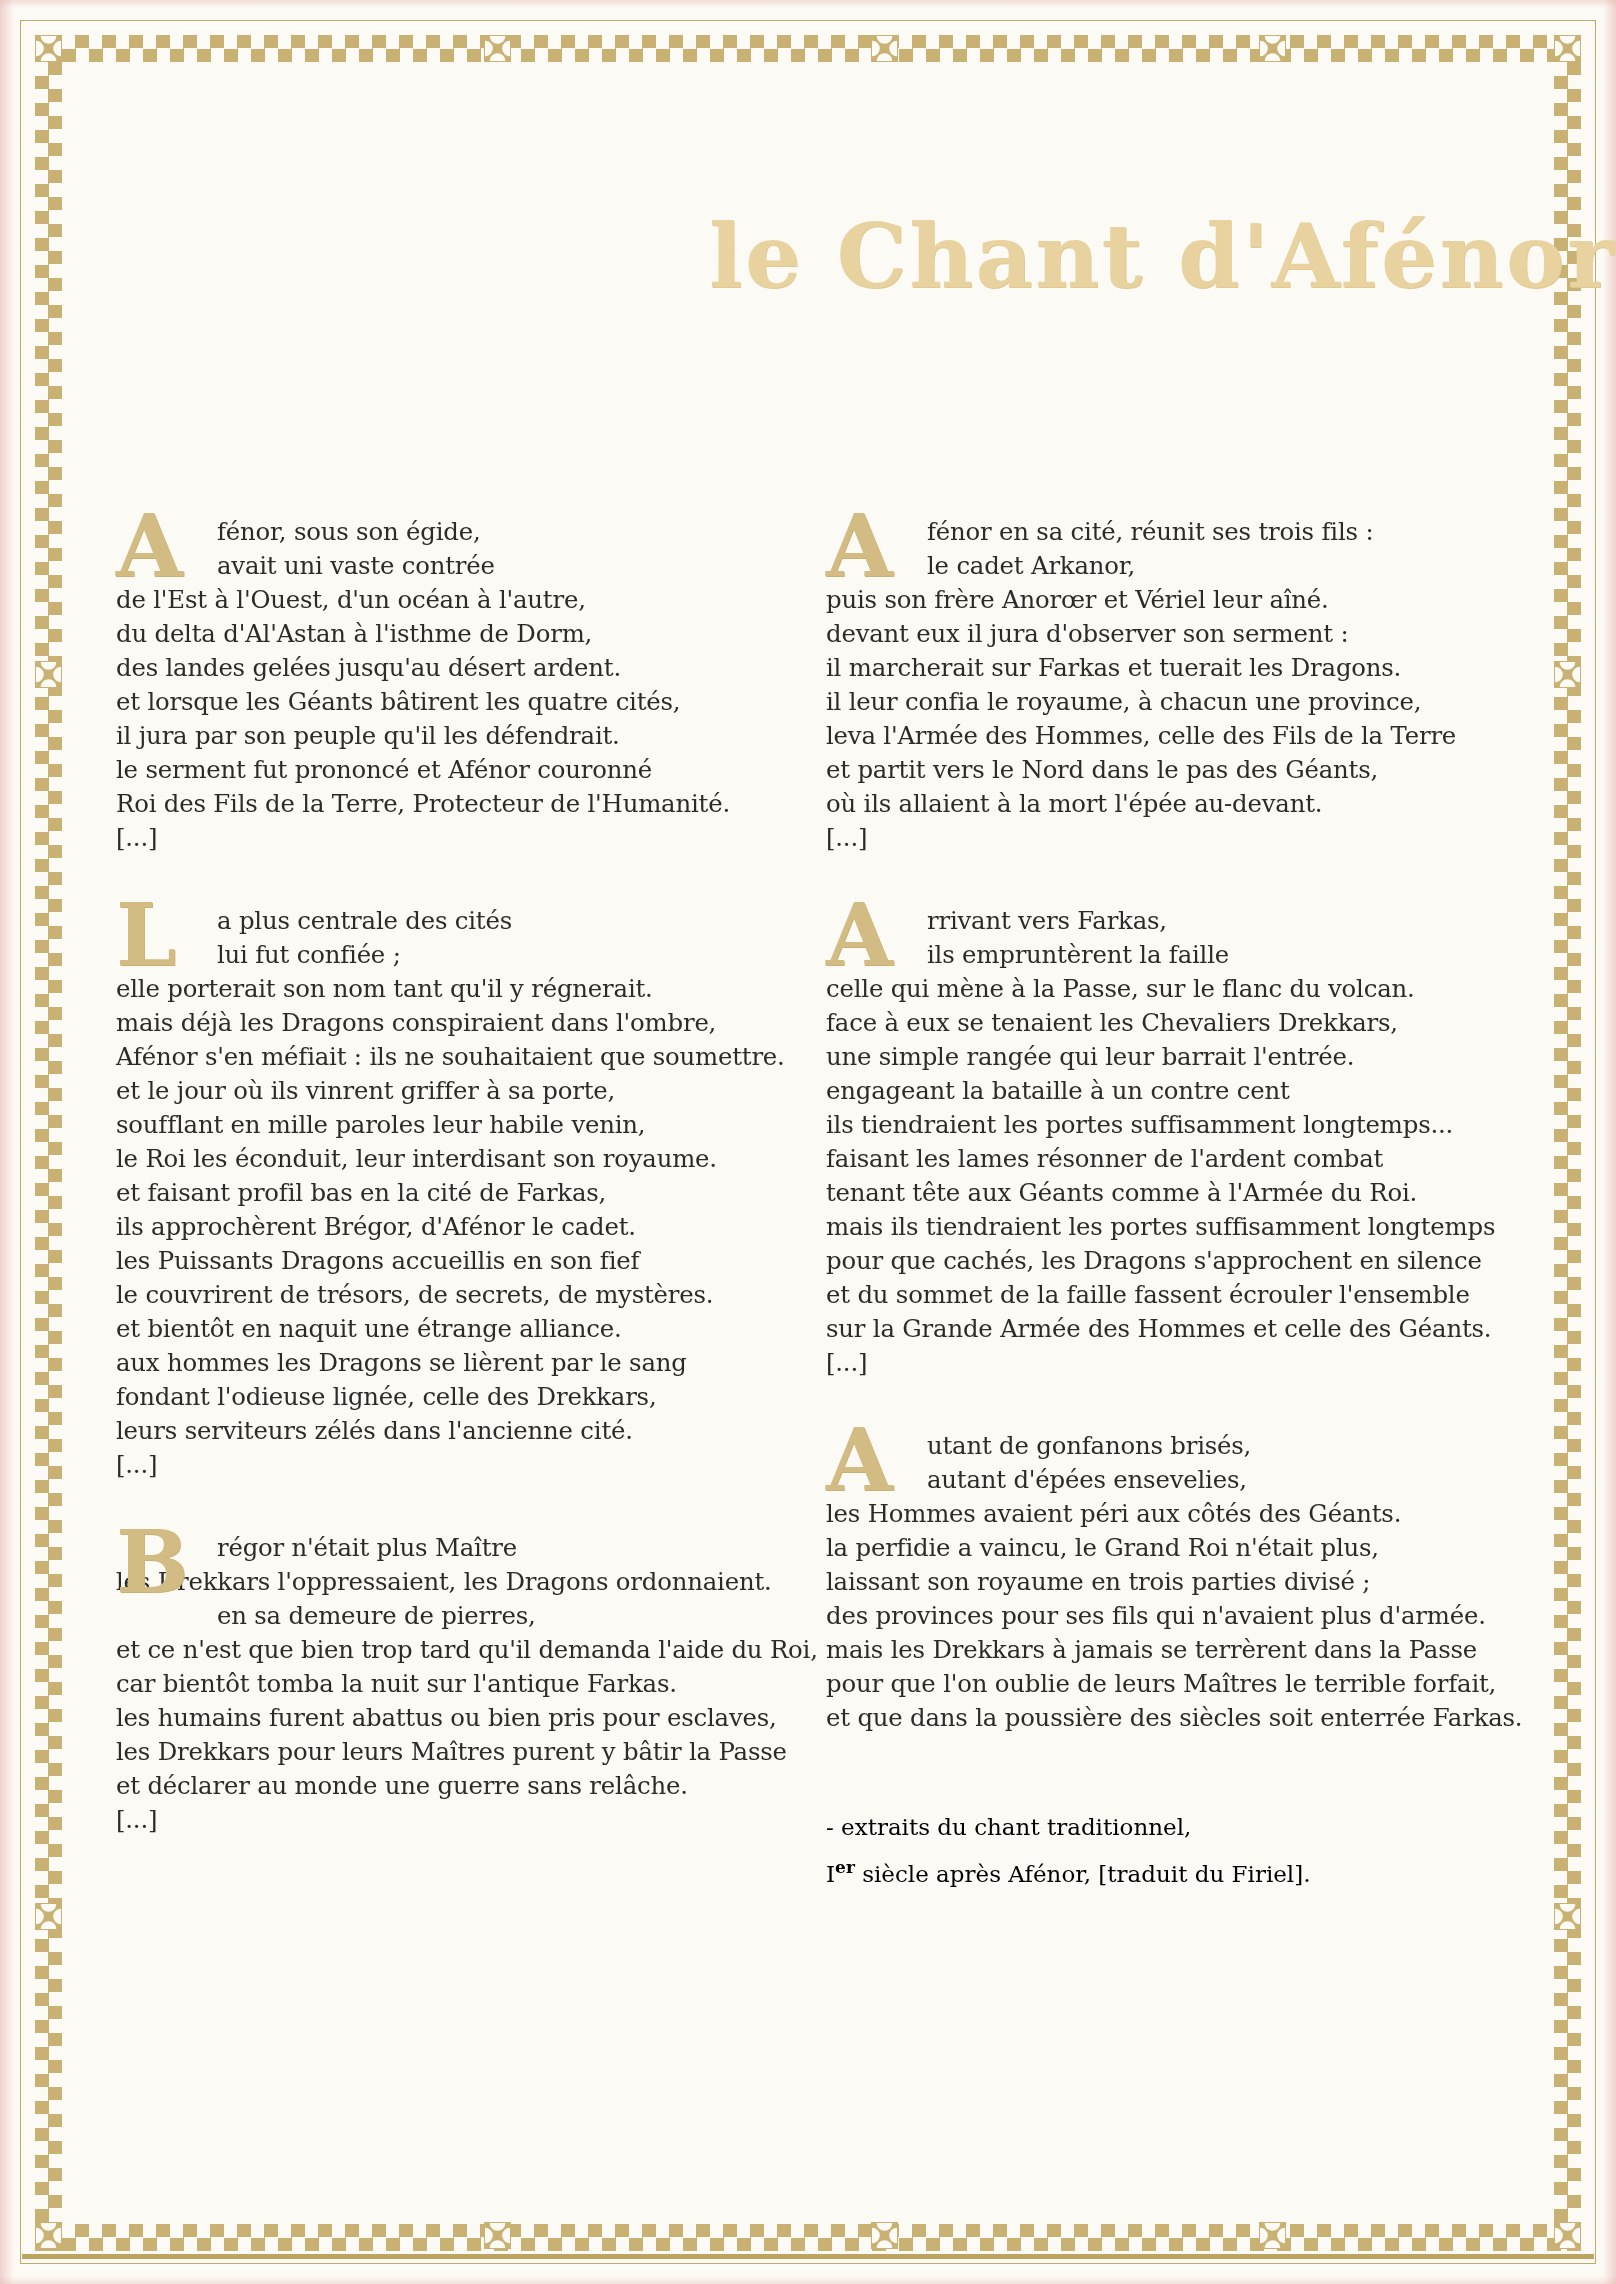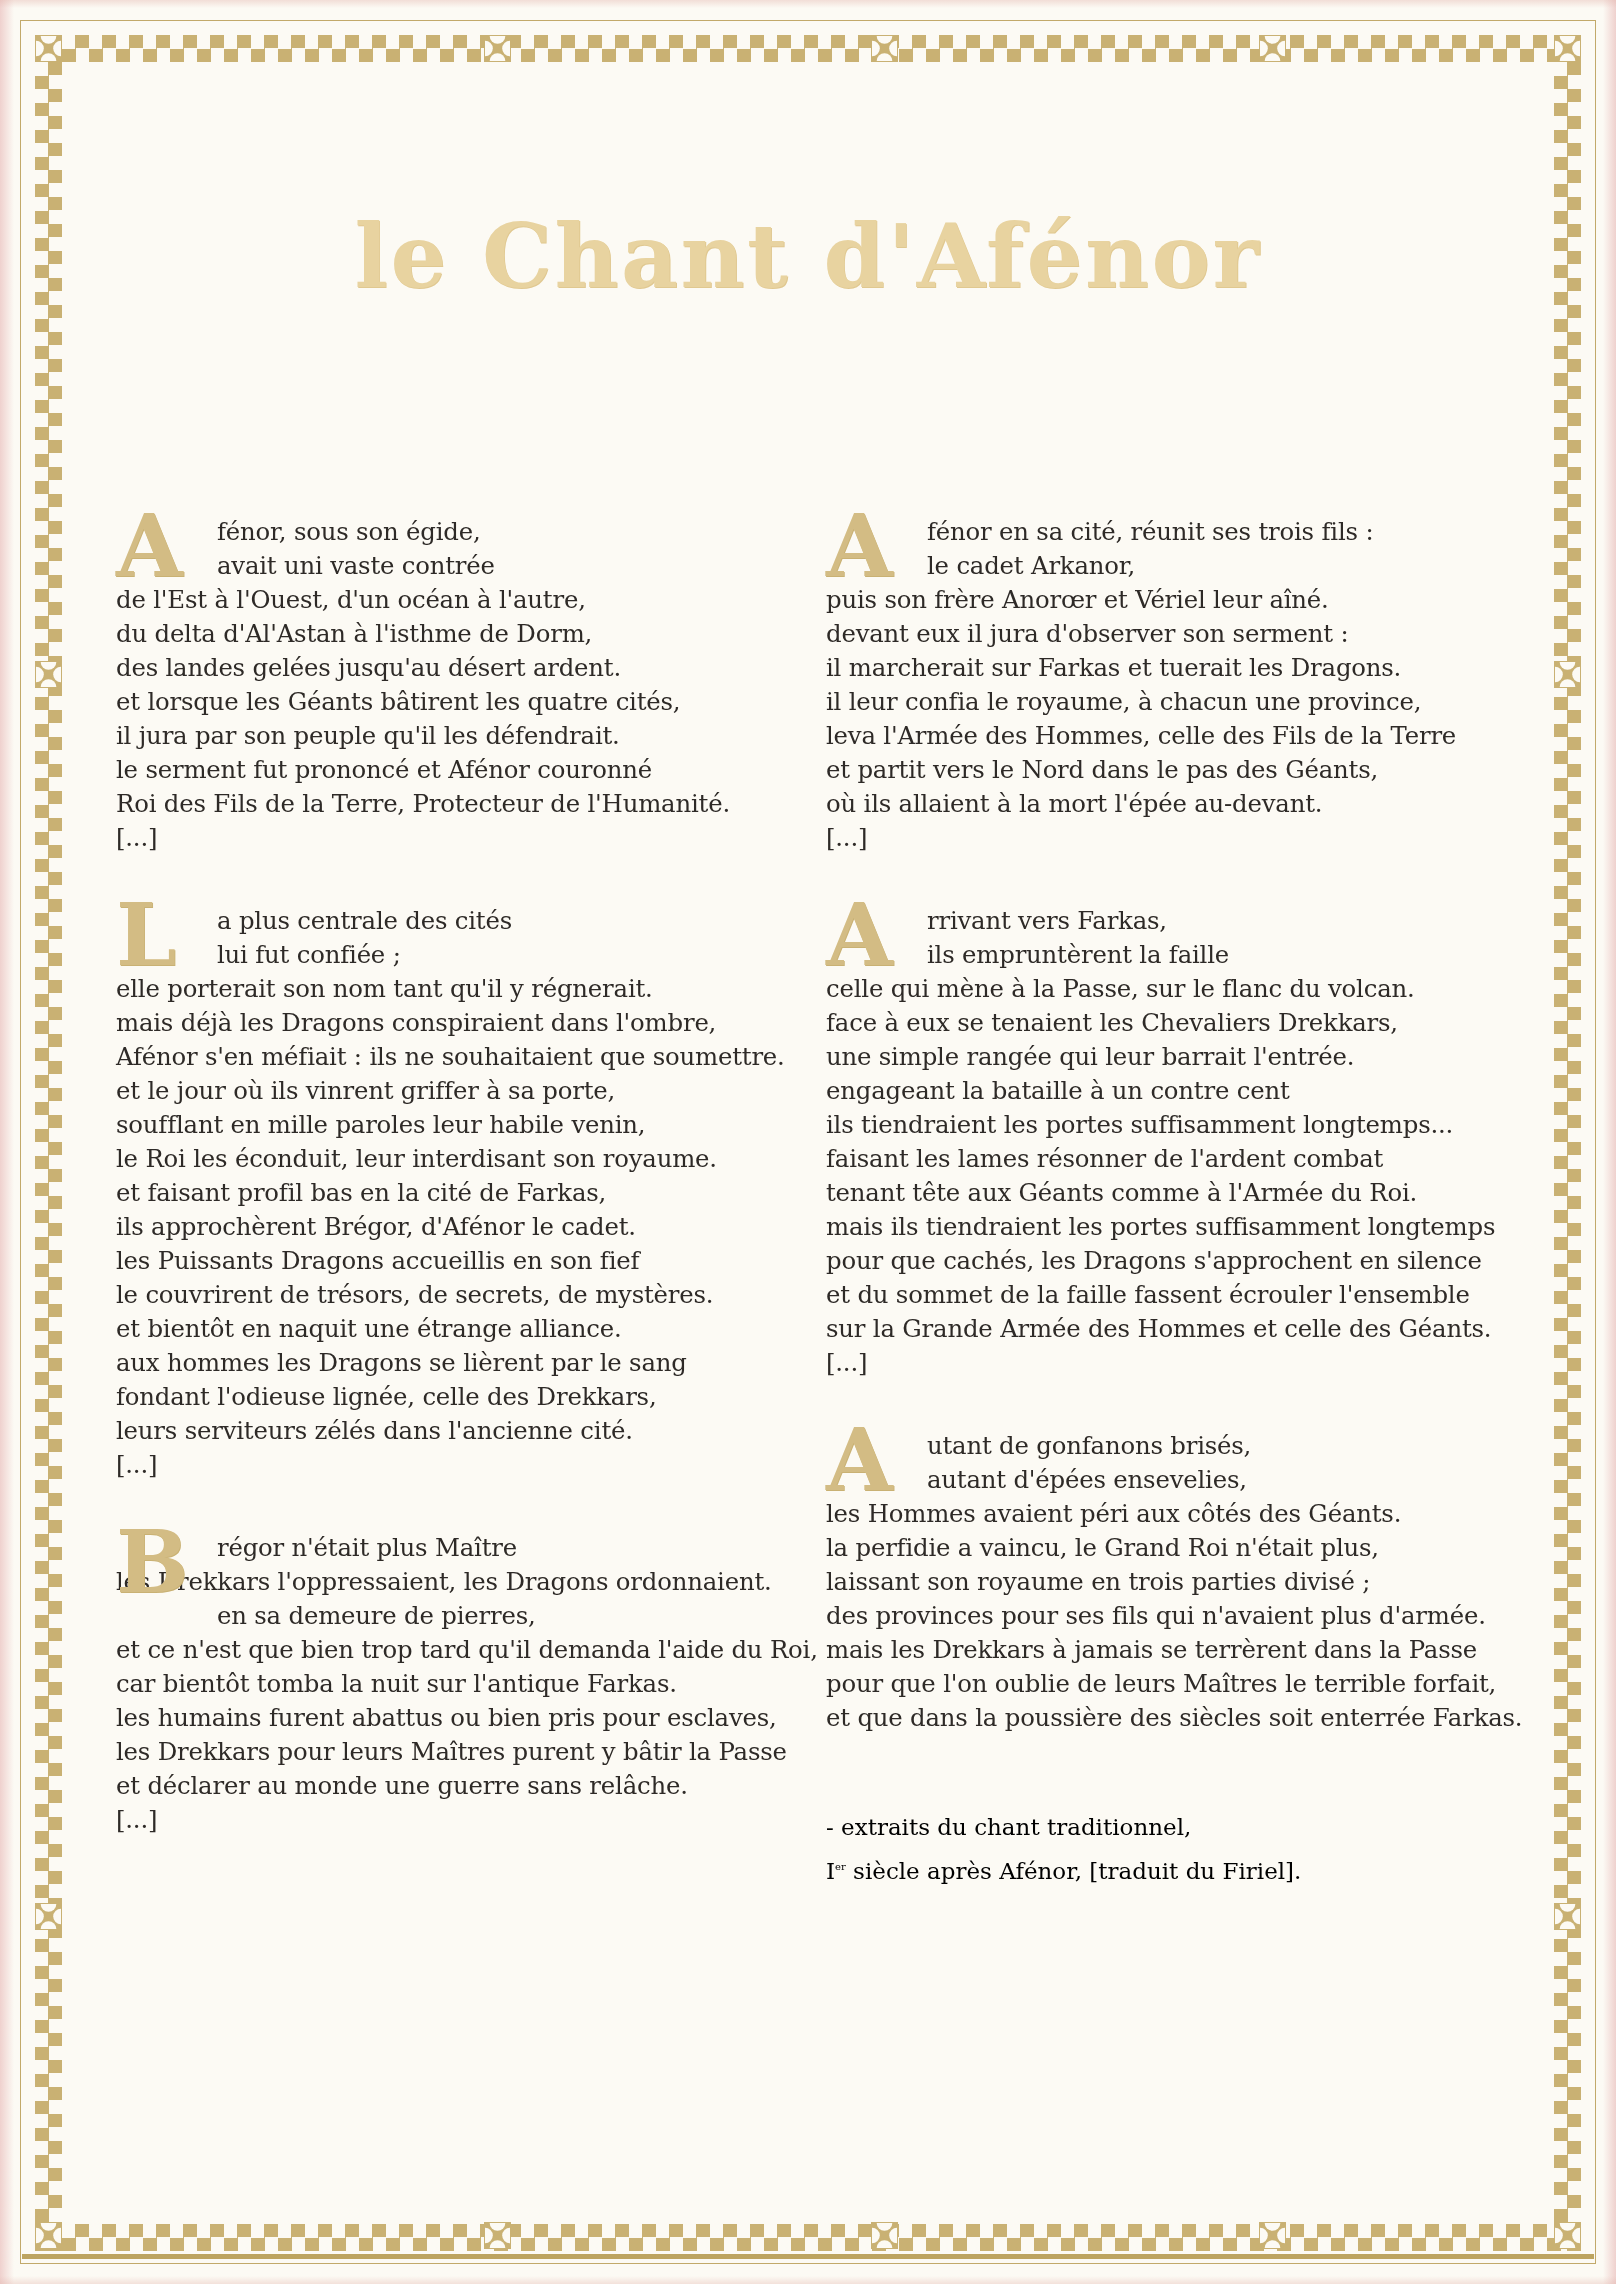--- a/index.html
+++ b/index.html
@@ -32,21 +32,21 @@
   .checker.bottom{left:35px;right:35px;bottom:33px;height:27px;}
   .checker.left  {top:35px;bottom:33px;left:35px;width:27px;}
   .checker.right {top:35px;bottom:33px;right:35px;width:27px;}
   .motif{position:absolute;width:27px;height:27px;background:#fcfaf4;
     box-sizing:border-box;border:1.7px solid #c9b173;}
   .motif svg{display:block;width:100%;height:100%;}
 
   
   .title{
     position:absolute;top:204px;left:0;width:100%;
-    text-align:center;
+    text-align:right;
     font-size:88px;font-weight:bold;
     color:#e8d3a0;
     letter-spacing:2.5px;
     text-shadow:0.8px 0.8px 0 #e0c890;
   }
 
   
   .columns{
     position:absolute;left:116px;top:515px;width:1387px;
     display:flex;gap:32px;align-items:flex-start;
@@ -63,21 +63,21 @@
   .dropcap{
     position:absolute;left:0;top:-8.4px;
     font-size:86px;line-height:77px;
     color:#d3bc84;
     font-weight:bold;
     text-shadow:0.8px 0.8px 0 #c9b173;
   }
 
   
   .footer{margin-top:72px;font-size:23px;line-height:40px;color:#000000;}
-  .footer sup{font-size:10px;}
+  .footer sup{font-size:17px;font-weight:bold;}
 </style>
 </head>
 <body>
 
 <div class="page">
 
   <div class="edge-tint-left"></div>
   <div class="edge-tint-right"></div>
   <div class="edge-tint-top"></div>
   <div class="edge-tint-bottom"></div>

